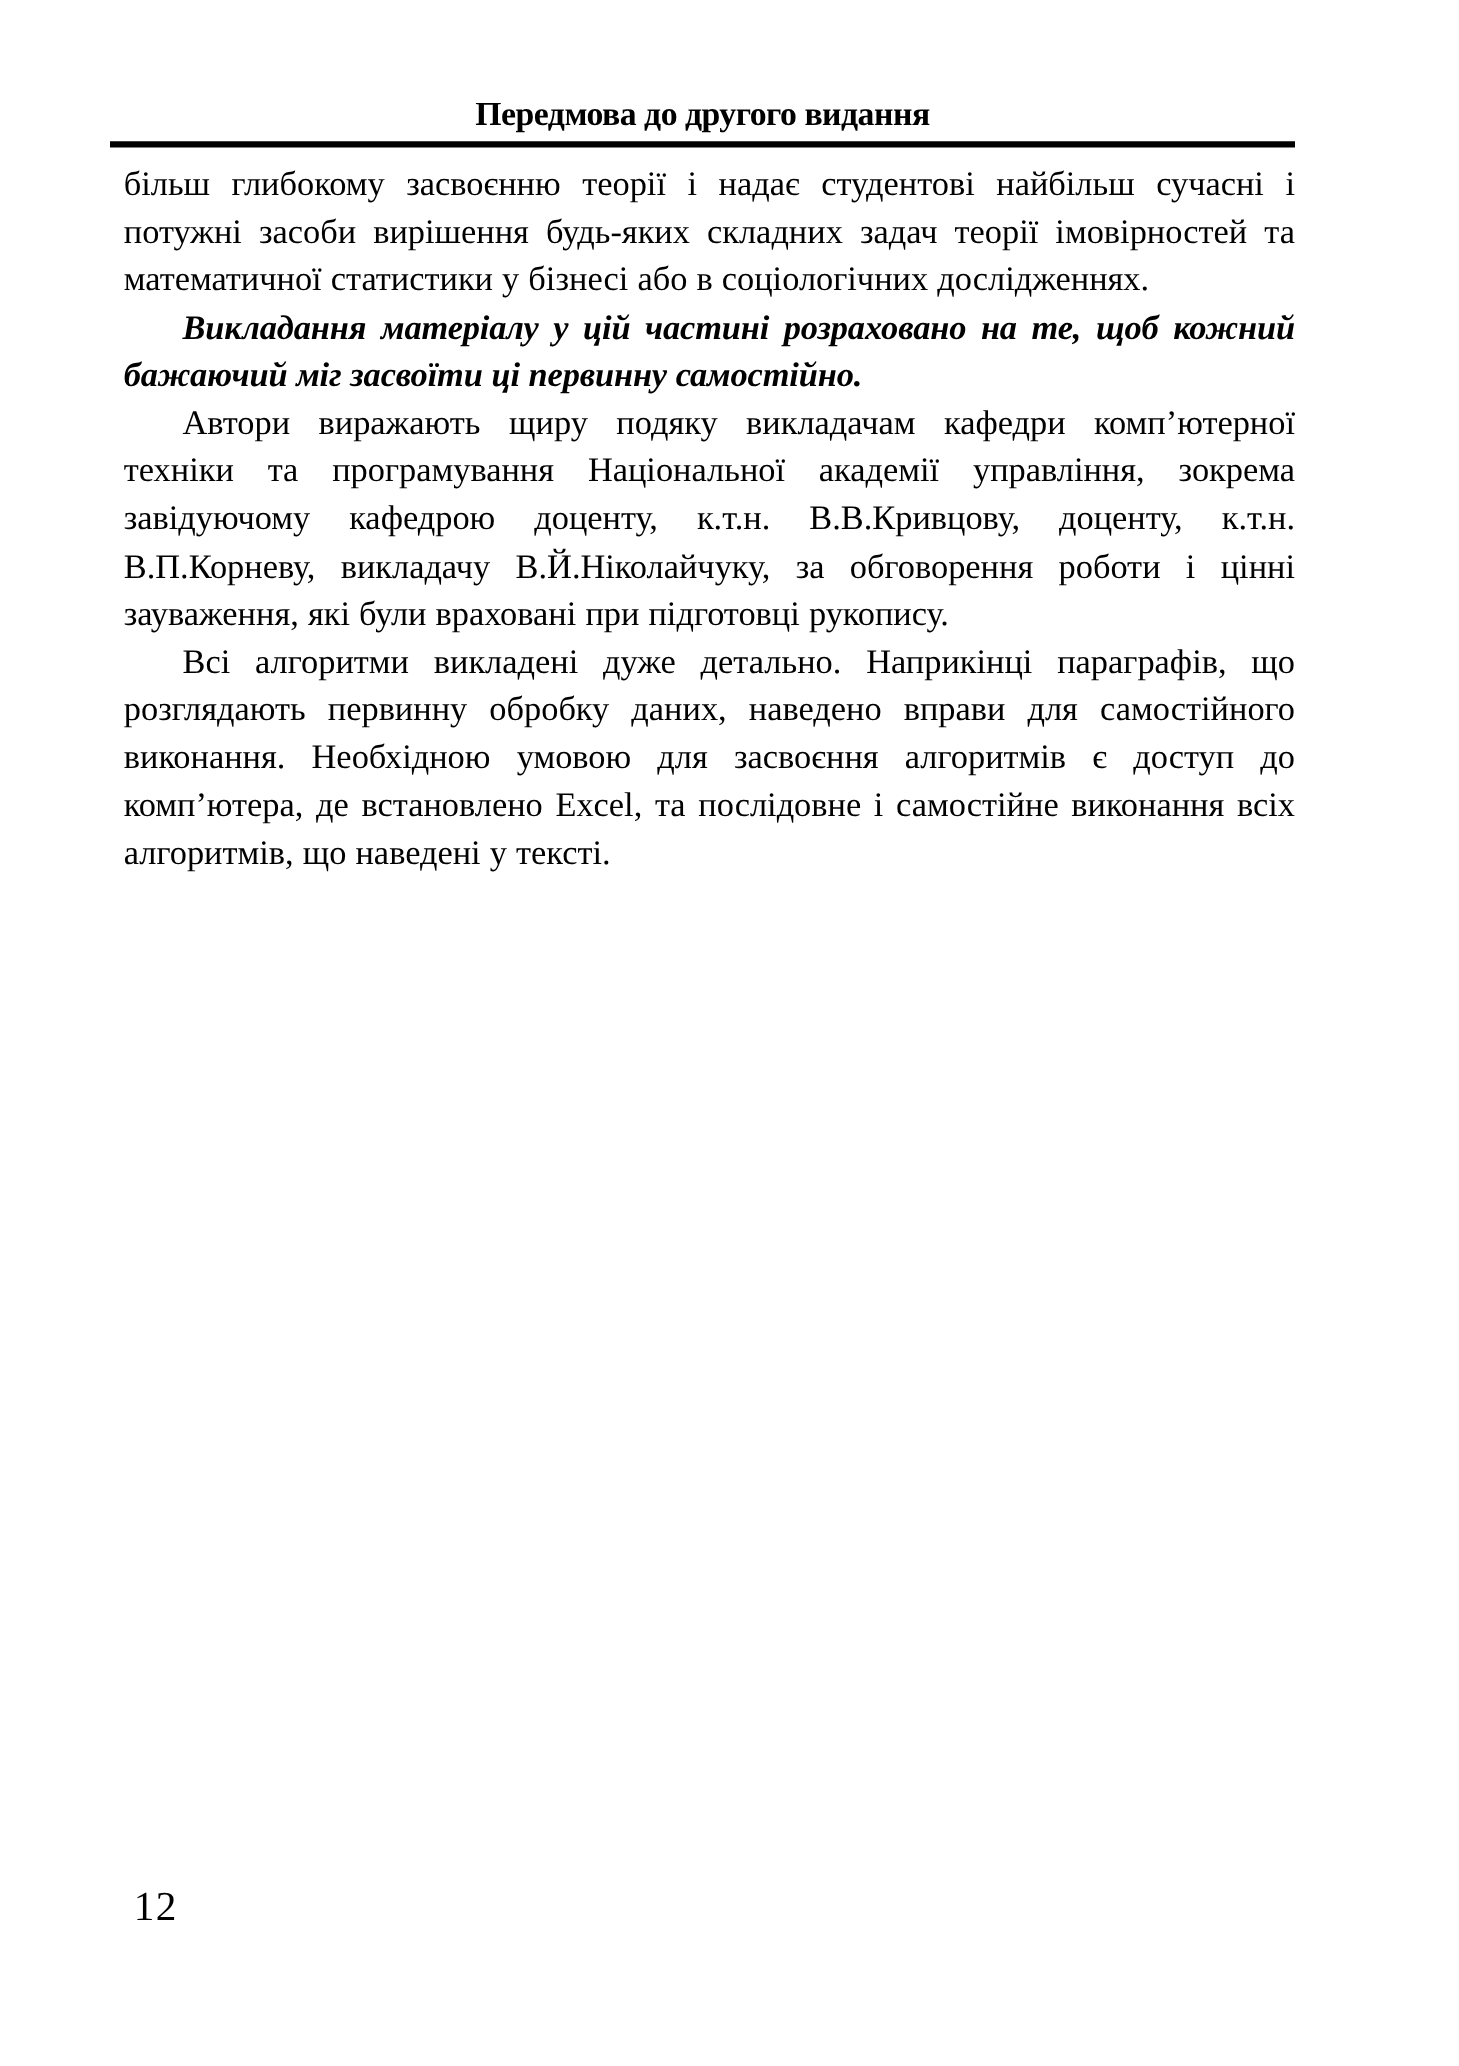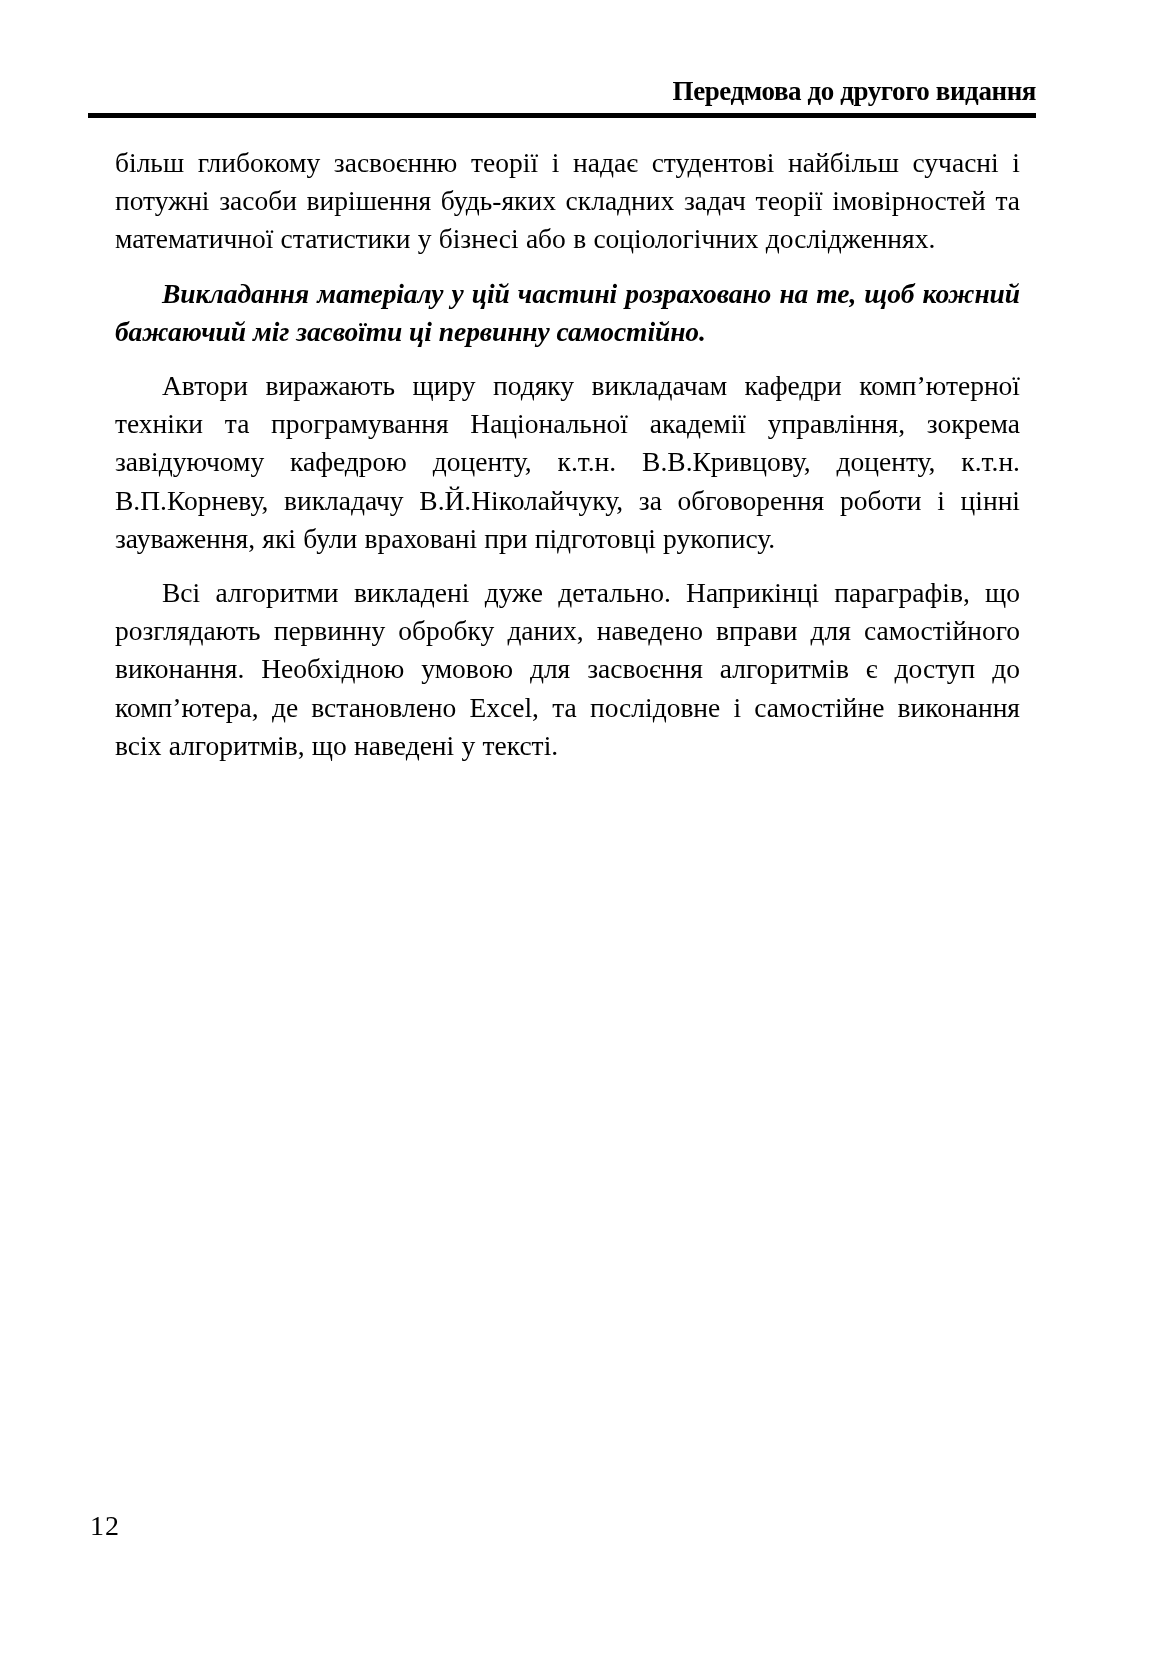--- a/index.html
+++ b/index.html
@@ -16,21 +16,21 @@
     font-family: "Liberation Serif", "DejaVu Serif", serif;
     color: #000000;
   }
 
   
   .running-head {
     position: absolute;
     left: 88px;
     top: 76px;
     width: 948px;
-    text-align: right;
+    text-align: center;
     font-family: "Liberation Serif", "DejaVu Serif", serif;
     font-weight: bold;
     font-size: 27px;
     line-height: 31px;
     letter-spacing: -0.4px;
     white-space: nowrap;
   }
   .header-rule {
     position: absolute;
     left: 88px;
@@ -41,21 +41,21 @@
   }
 
   
   .body-block {
     position: absolute;
     left: 99px;
     top: 128px;
     width: 937px;
   }
   .para {
-    margin: 16px;
+    margin: 0;
     text-align: justify;
     text-justify: inter-word;
     font-size: 27.5px;
     line-height: 38.2px;
     text-indent: 47px;
     hyphens: none;
     word-spacing: 0.4px;
   }
   .para.no-indent {
     text-indent: 0;
@@ -63,23 +63,23 @@
   .para.emph {
     font-weight: bold;
     font-style: italic;
     letter-spacing: -0.1px;
     word-spacing: 0.2px;
   }
 
   
   .folio {
     position: absolute;
-    left: 90px;
+    left: 107px;
     top: 1510px;
-    font-size: 28px;
+    font-size: 33px;
     line-height: 32px;
     letter-spacing: 1px;
   }
 </style>
 </head>
 <body>
 
 <div class="page">
 
   <div class="running-head">Передмова до другого видання</div>

